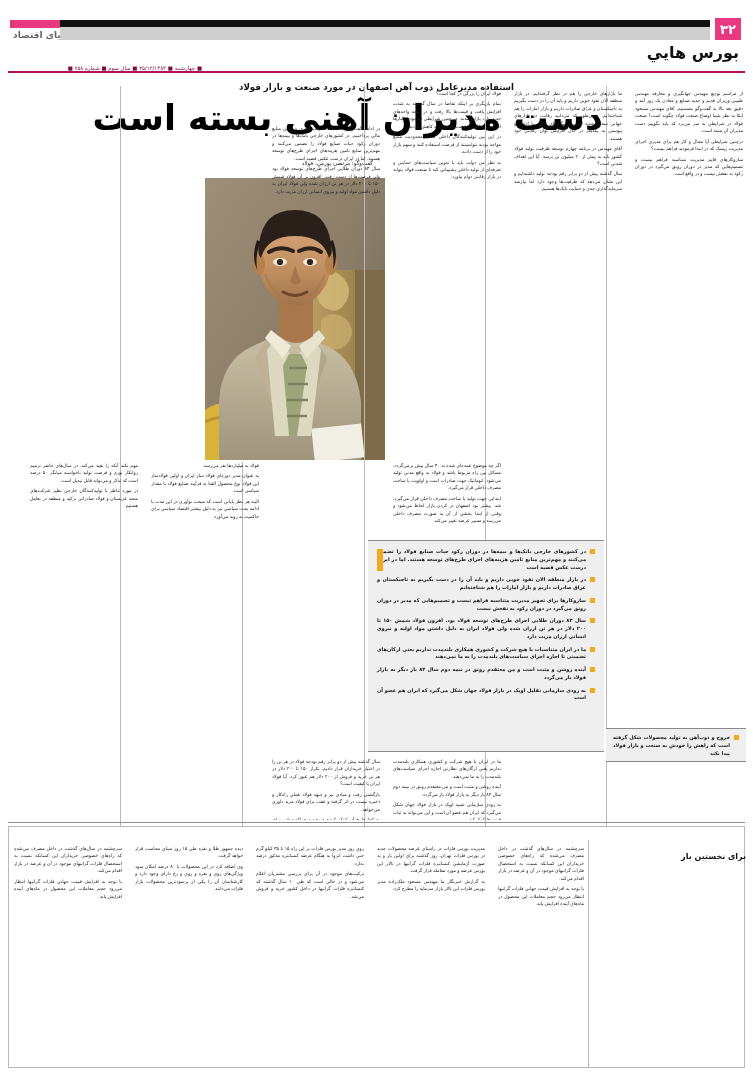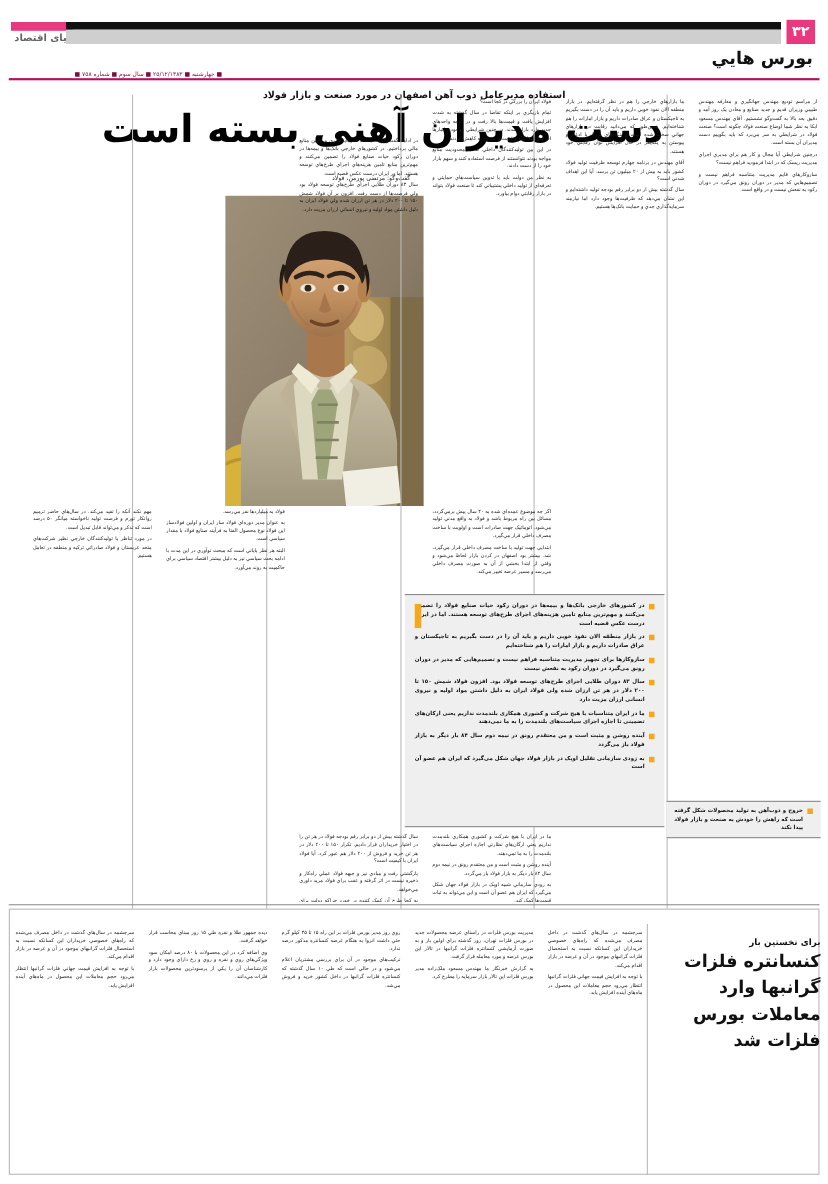--- a/index.html
+++ b/index.html
@@ -129,21 +129,21 @@
   }
   .pull-orange-block{
     position:absolute;left:9px;top:8px;width:6px;height:22px;background:#f4a81d;
   }
 
   
   .promo{
     position:absolute;left:594px;top:852px;width:152px;height:218px;
   }
   .promo .plabel{
-    font-size:8px;font-weight:bold;color:#111;text-align:right;margin-bottom:1px;
+    font-size:8px;font-weight:bold;color:#111;text-align:right;margin-bottom:16px;
   }
   .promo .phead{
     font-size:16px;font-weight:bold;line-height:1.5;text-align:right;color:#111;
     letter-spacing:-.6px;
   }
 
   .footbox{
     position:absolute;left:8px;top:826px;width:737px;height:242px;
     border:1px solid #b9b9b9;box-sizing:border-box;background:#fff;
   }
@@ -367,16 +367,15 @@
     </div>
   <div class="col" style="left:498px;top:845px;width:86px;height:218px;">
       <p>سرچشمه در سال‌هاي گذشت در داخل مصرف مي‌شده که راه‌هاي خصوصي خريداران اين کسانکه نسبت به استحصال فلزات گرانبهاي موجود در آن و عرضه در بازار اقدام مي‌کند.</p>
       <p>با توجه به افزايش قيمت جهاني فلزات گرانبها انتظار مي‌رود حجم معاملات اين محصول در ماه‌هاي آينده افزايش يابد.</p>
     </div>
 
   <div class="vrule" style="left:588px;top:840px;height:228px;"></div>
 
   <div class="promo">
     <div class="plabel">برای نخستین بار</div>
-    <div class="phead">کنسانتره فلزات گرانبها وارد معاملات بورس فلزات شد</div>
   </div>
 
 </div>
 
 </body></html>

